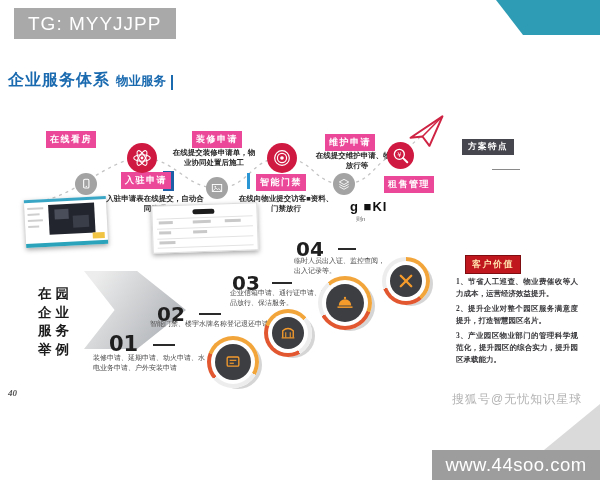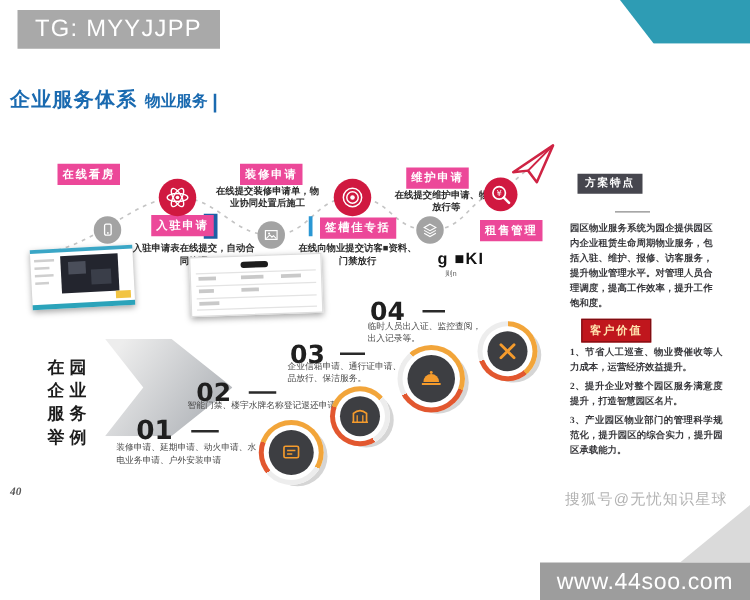--- a/index.html
+++ b/index.html
@@ -132,21 +132,21 @@
     <span class="t-main">企业服务体系</span>
     <span class="t-sub">物业服务</span>
     <span class="t-div"></span>
   </div>
 
   <div class="abs flow-badge b-view">在线看房</div>
   <div class="abs movein-block"></div>
   <div class="abs flow-badge b-movein">入驻申请</div>
   <div class="abs flow-badge b-renov">装修申请</div>
   <div class="abs visitor-bar"></div>
-  <div class="abs flow-badge b-visitor">签槽佳专括</div>
+  <div class="abs flow-badge b-visitor">智能门禁</div>
   <div class="abs flow-badge b-maint">维护申请</div>
   <div class="abs flow-badge b-rent">租售管理</div>
 
   <div class="abs flow-desc d-movein">入驻申请表在线提交，自动合同管理</div>
   <div class="abs flow-desc d-renov">在线提交装修申请单，物业协同处置后施工</div>
   <div class="abs flow-desc d-visitor">在线向物业提交访客■资料、门禁放行</div>
   <div class="abs flow-desc d-maint">在线提交维护申请、物品放行等</div>
 
   <div class="abs rc rc1">
     <svg width="22" height="22" viewBox="0 0 24 24">
@@ -291,21 +291,20 @@
     <div class="core">
       <svg width="18" height="18" viewBox="0 0 24 24">
         <line x1="5" y1="5" x2="19" y2="19" stroke="#f59b2c" stroke-width="3" stroke-linecap="round"></line>
         <line x1="19" y1="5" x2="5" y2="19" stroke="#f59b2c" stroke-width="3" stroke-linecap="round"></line>
       </svg>
     </div>
   </div>
 
   <div class="abs f-badge">方案特点</div>
   <div class="abs f-line"></div>
-  <div class="abs f-text">园区物业服务系统为园企提供园区内企业租赁生命周期物业服务，包括入驻、维护、报修、访客服务，提升物业管理水平。对管理人员合理调度，提高工作效率，提升工作饱和度。</div>
 
   <div class="abs v-badge">客户价值</div>
   <div class="abs v-list">
     <div class="v-item"><span class="v-num">1、</span><span>节省人工巡查、物业费催收等人力成本，运营经济效益提升。</span></div>
     <div class="v-item"><span class="v-num">2、</span><span>提升企业对整个园区服务满意度提升，打造智慧园区名片。</span></div>
     <div class="v-item"><span class="v-num">3、</span><span>产业园区物业部门的管理科学规范化，提升园区的综合实力，提升园区承载能力。</span></div>
   </div>
 
   <div class="abs pnum">40</div>
   <div class="abs sohu">搜狐号@无忧知识星球</div>

